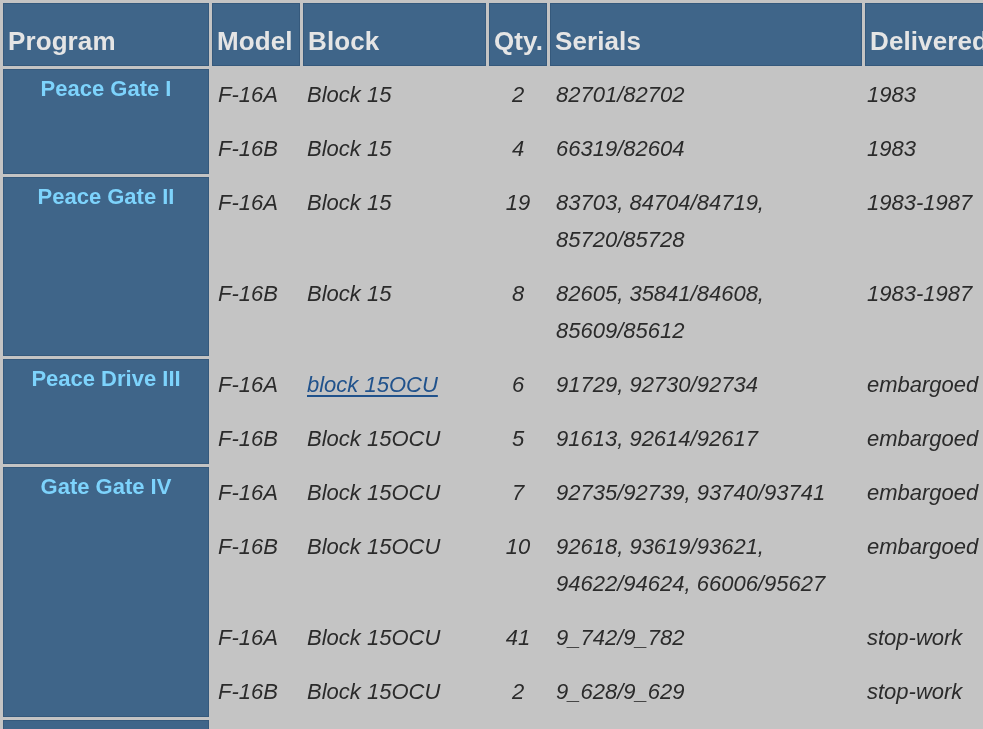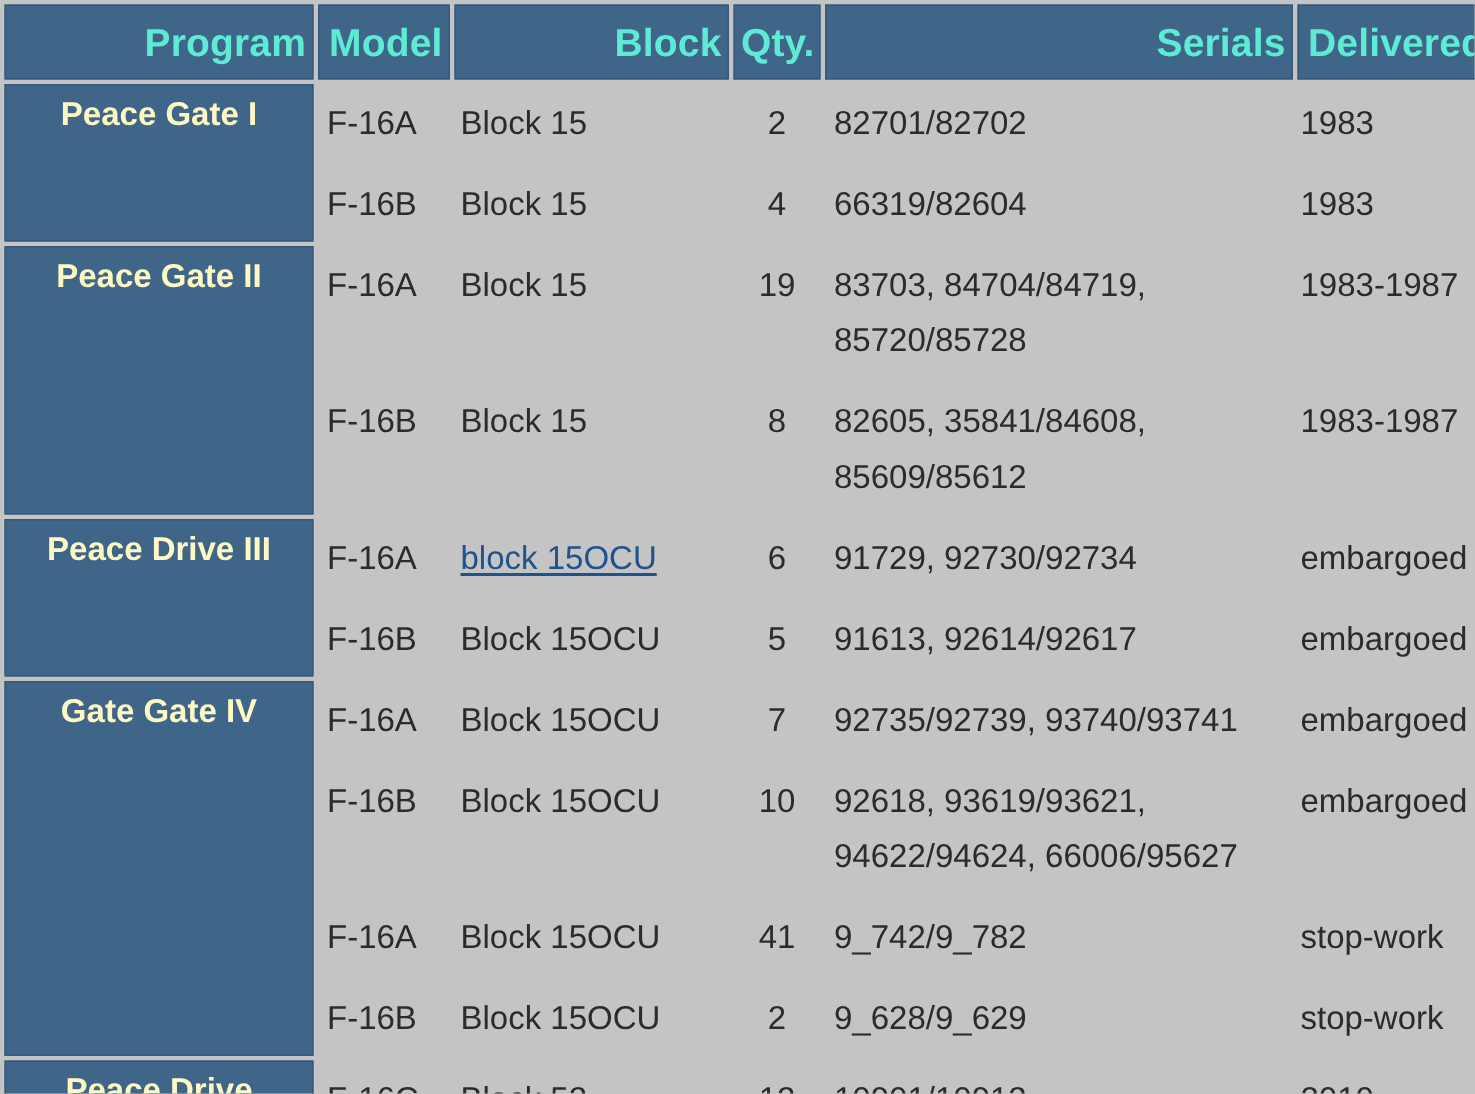--- a/index.html
+++ b/index.html
@@ -27,54 +27,55 @@
     width: 983px;
     table-layout: fixed;
     margin: 0;
     padding: 0;
     background: #c4c4c4;
   }
 
   
   th.hd {
     background: #3f6589;
-    color: #5eead4;
+    color: #e5e5e5;
     font-size: 26px;
     font-weight: bold;
-    text-align: right;
+    text-align: left;
     vertical-align: middle;
-    padding: 9px 4px 8px 4px;
+    padding: 22px 4px 8px 4px;
     border: 1px solid #35597c;
     letter-spacing: 0.1px;
     white-space: nowrap;
   }
 
   
   td.prog {
     background: #3f6589;
-    color: #fef9c3;
+    color: #7dd3fc;
     font-size: 22px;
     font-weight: bold;
     text-align: center;
     vertical-align: top;
     padding: 6px 6px 6px 6px;
     border: 1px solid #35597c;
     white-space: nowrap;
   }
 
   
   td.cell {
     background: #c4c4c4;
     color: #2b2b2b;
     font-size: 22px;
     font-weight: normal;
     vertical-align: top;
     padding: 7px 0 7px 0;
     border: none;
     line-height: 37px;
+    font-style: italic;
   }
   td.c-model  { text-align: left;   padding-left: 6px; }
   td.c-block  { text-align: left;   padding-left: 4px; }
   td.c-qty    { text-align: center; }
   td.c-ser    { text-align: left;   padding-left: 6px; }
   td.c-del    { text-align: left;   padding-left: 2px; }
 
   td.cell .ln { display: block; white-space: nowrap; }
 
   a.blocklink {

